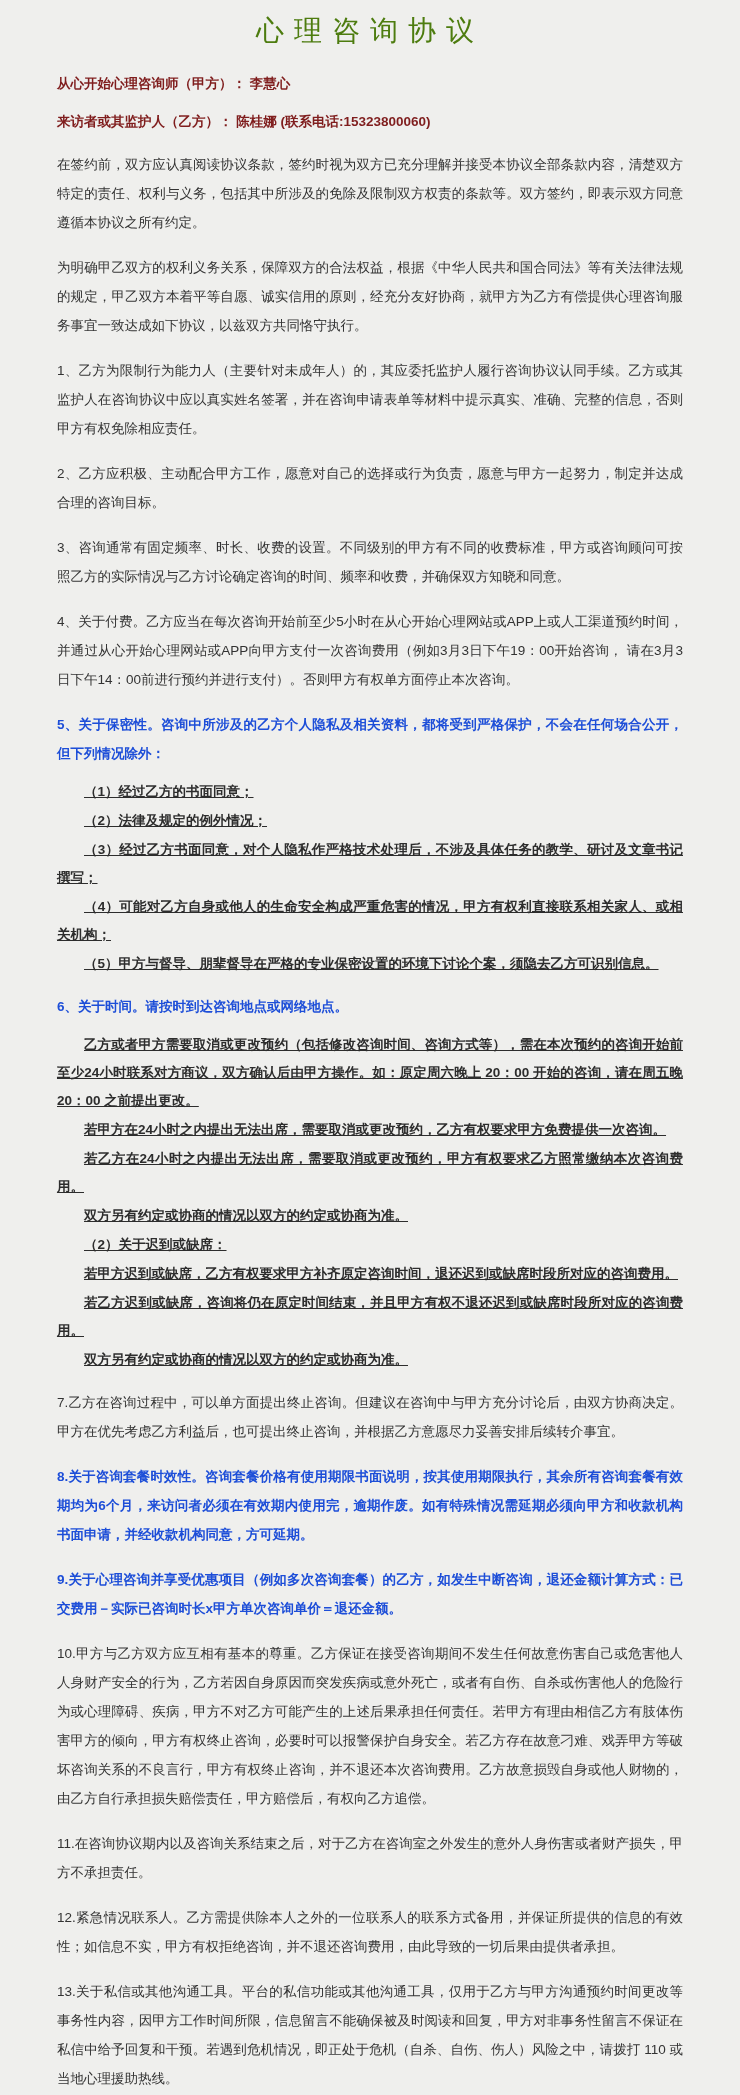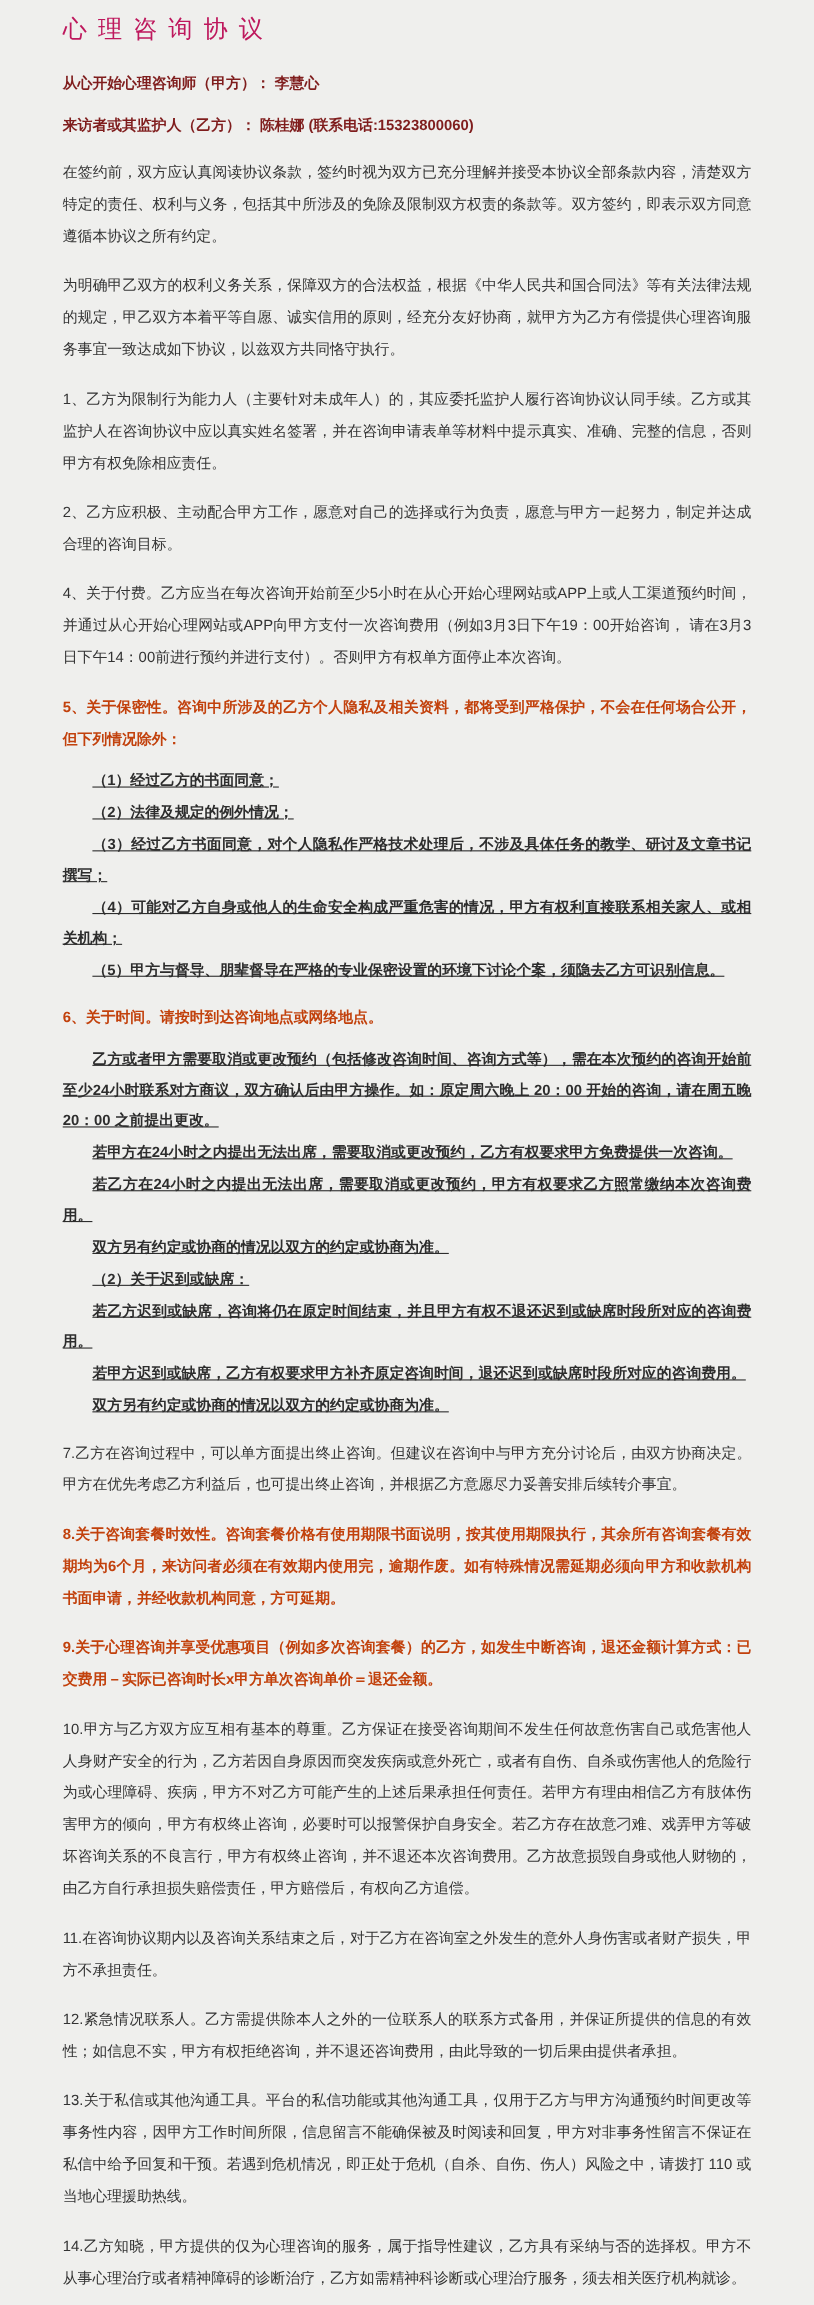--- a/index.html
+++ b/index.html
@@ -9,41 +9,41 @@
     color:#333333;
   }
   .doc{
     width:740px;
     min-height:2095px;
     box-sizing:border-box;
     padding:10px 57px 45px 57px;
     background:#efefed;
   }
   .title{
-    font-size:22px;
+    font-size:28px;
     font-weight:normal;
-    color:#be185d;
-    text-align:left;
+    color:#4d7c0f;
+    text-align:center;
     letter-spacing:10px;
     margin:2px 0 24px 0;
   }
   .party{
     font-size:13.5px;
     font-weight:bold;
     color:#7f1d1d;
     margin:0 0 18px 0;
     line-height:20px;
   }
   .blk{
     font-size:13.5px;
     line-height:29px;
     margin:16px 0 10px 0;
     text-align:justify;
   }
-  .blk.pb{ font-weight:bold; color:#c2410c; }
+  .blk.pb{ font-weight:bold; color:#1d4ed8; }
   .blk.sub{
     font-weight:bold;
     color:#2d2d2d;
     text-indent:2em;
     line-height:28px;
     margin:0 0 1px 0;
     text-decoration:underline;
   }
   .blk.sub + .blk.p, .blk.sub + .blk.pb{ margin-top:14px; }
 </style>
@@ -55,35 +55,36 @@
   <h1 class="title">心理咨询协议</h1>
 
   <p class="party">从心开始心理咨询师（甲方）： 李慧心</p>
   <p class="party">来访者或其监护人（乙方）： 陈桂娜 (联系电话:15323800060)</p>
 
   <div>
       <p class="blk p">在签约前，双方应认真阅读协议条款，签约时视为双方已充分理解并接受本协议全部条款内容，清楚双方特定的责任、权利与义务，包括其中所涉及的免除及限制双方权责的条款等。双方签约，即表示双方同意遵循本协议之所有约定。</p>
       <p class="blk p">为明确甲乙双方的权利义务关系，保障双方的合法权益，根据《中华人民共和国合同法》等有关法律法规的规定，甲乙双方本着平等自愿、诚实信用的原则，经充分友好协商，就甲方为乙方有偿提供心理咨询服务事宜一致达成如下协议，以兹双方共同恪守执行。</p>
       <p class="blk p">1、乙方为限制行为能力人（主要针对未成年人）的，其应委托监护人履行咨询协议认同手续。乙方或其监护人在咨询协议中应以真实姓名签署，并在咨询申请表单等材料中提示真实、准确、完整的信息，否则甲方有权免除相应责任。</p>
       <p class="blk p">2、乙方应积极、主动配合甲方工作，愿意对自己的选择或行为负责，愿意与甲方一起努力，制定并达成合理的咨询目标。</p>
+      <p class="blk p">3、咨询通常有固定频率、时长、收费的设置。不同级别的甲方有不同的收费标准，甲方或咨询顾问可按照乙方的实际情况与乙方讨论确定咨询的时间、频率和收费，并确保双方知晓和同意。</p>
       <p class="blk p">4、关于付费。乙方应当在每次咨询开始前至少5小时在从心开始心理网站或APP上或人工渠道预约时间，并通过从心开始心理网站或APP向甲方支付一次咨询费用（例如3月3日下午19：00开始咨询， 请在3月3日下午14：00前进行预约并进行支付）。否则甲方有权单方面停止本次咨询。</p>
       <p class="blk pb">5、关于保密性。咨询中所涉及的乙方个人隐私及相关资料，都将受到严格保护，不会在任何场合公开，但下列情况除外：</p>
       <p class="blk sub">（1）经过乙方的书面同意；</p>
       <p class="blk sub">（2）法律及规定的例外情况；</p>
       <p class="blk sub">（3）经过乙方书面同意，对个人隐私作严格技术处理后，不涉及具体任务的教学、研讨及文章书记撰写；</p>
       <p class="blk sub">（4）可能对乙方自身或他人的生命安全构成严重危害的情况，甲方有权利直接联系相关家人、或相关机构；</p>
       <p class="blk sub">（5）甲方与督导、朋辈督导在严格的专业保密设置的环境下讨论个案，须隐去乙方可识别信息。</p>
       <p class="blk pb">6、关于时间。请按时到达咨询地点或网络地点。</p>
       <p class="blk sub">乙方或者甲方需要取消或更改预约（包括修改咨询时间、咨询方式等），需在本次预约的咨询开始前至少24小时联系对方商议，双方确认后由甲方操作。如：原定周六晚上 20：00 开始的咨询，请在周五晚 20：00 之前提出更改。</p>
       <p class="blk sub">若甲方在24小时之内提出无法出席，需要取消或更改预约，乙方有权要求甲方免费提供一次咨询。</p>
       <p class="blk sub">若乙方在24小时之内提出无法出席，需要取消或更改预约，甲方有权要求乙方照常缴纳本次咨询费用。</p>
       <p class="blk sub">双方另有约定或协商的情况以双方的约定或协商为准。</p>
       <p class="blk sub">（2）关于迟到或缺席：</p>
+      <p class="blk sub">若甲方迟到或缺席，乙方有权要求甲方补齐原定咨询时间，退还迟到或缺席时段所对应的咨询费用。</p>
       <p class="blk sub">若乙方迟到或缺席，咨询将仍在原定时间结束，并且甲方有权不退还迟到或缺席时段所对应的咨询费用。</p>
-      <p class="blk sub">若甲方迟到或缺席，乙方有权要求甲方补齐原定咨询时间，退还迟到或缺席时段所对应的咨询费用。</p>
       <p class="blk sub">双方另有约定或协商的情况以双方的约定或协商为准。</p>
       <p class="blk p">7.乙方在咨询过程中，可以单方面提出终止咨询。但建议在咨询中与甲方充分讨论后，由双方协商决定。甲方在优先考虑乙方利益后，也可提出终止咨询，并根据乙方意愿尽力妥善安排后续转介事宜。</p>
       <p class="blk pb">8.关于咨询套餐时效性。咨询套餐价格有使用期限书面说明，按其使用期限执行，其余所有咨询套餐有效期均为6个月，来访问者必须在有效期内使用完，逾期作废。如有特殊情况需延期必须向甲方和收款机构书面申请，并经收款机构同意，方可延期。</p>
       <p class="blk pb">9.关于心理咨询并享受优惠项目（例如多次咨询套餐）的乙方，如发生中断咨询，退还金额计算方式：已交费用－实际已咨询时长x甲方单次咨询单价＝退还金额。</p>
       <p class="blk p">10.甲方与乙方双方应互相有基本的尊重。乙方保证在接受咨询期间不发生任何故意伤害自己或危害他人人身财产安全的行为，乙方若因自身原因而突发疾病或意外死亡，或者有自伤、自杀或伤害他人的危险行为或心理障碍、疾病，甲方不对乙方可能产生的上述后果承担任何责任。若甲方有理由相信乙方有肢体伤害甲方的倾向，甲方有权终止咨询，必要时可以报警保护自身安全。若乙方存在故意刁难、戏弄甲方等破坏咨询关系的不良言行，甲方有权终止咨询，并不退还本次咨询费用。乙方故意损毁自身或他人财物的，由乙方自行承担损失赔偿责任，甲方赔偿后，有权向乙方追偿。</p>
       <p class="blk p">11.在咨询协议期内以及咨询关系结束之后，对于乙方在咨询室之外发生的意外人身伤害或者财产损失，甲方不承担责任。</p>
       <p class="blk p">12.紧急情况联系人。乙方需提供除本人之外的一位联系人的联系方式备用，并保证所提供的信息的有效性；如信息不实，甲方有权拒绝咨询，并不退还咨询费用，由此导致的一切后果由提供者承担。</p>
       <p class="blk p">13.关于私信或其他沟通工具。平台的私信功能或其他沟通工具，仅用于乙方与甲方沟通预约时间更改等事务性内容，因甲方工作时间所限，信息留言不能确保被及时阅读和回复，甲方对非事务性留言不保证在私信中给予回复和干预。若遇到危机情况，即正处于危机（自杀、自伤、伤人）风险之中，请拨打 110 或当地心理援助热线。</p>
       <p class="blk p">14.乙方知晓，甲方提供的仅为心理咨询的服务，属于指导性建议，乙方具有采纳与否的选择权。甲方不从事心理治疗或者精神障碍的诊断治疗，乙方如需精神科诊断或心理治疗服务，须去相关医疗机构就诊。</p>
     </div>

